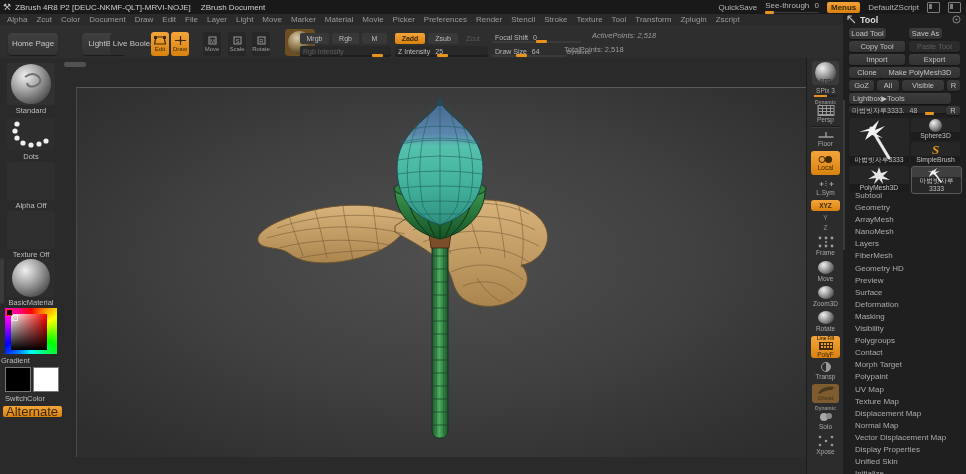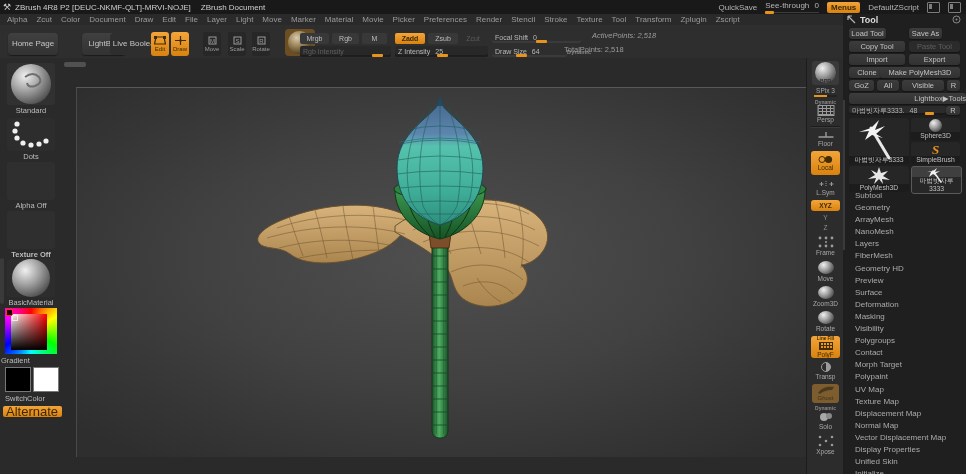--- a/index.html
+++ b/index.html
@@ -231,21 +231,21 @@
             <circle cx="39" cy="23" r="2.6"></circle>
           </g>
       </svg>
     </div>
     <div class="llabel" style="top:94px;">Dots</div>
 
     <div class="lthumb" style="top:104px;height:38px;background:#2f2f2f;"></div>
     <div class="llabel" style="top:143px;">Alpha Off</div>
 
     <div class="lthumb" style="top:153px;height:38px;background:#2f2f2f;"></div>
-    <div class="llabel" style="top:192px;font-weight:bold;">Texture Off</div>
+    <div class="llabel" style="top:192px;">Texture Off</div>
 
     <div class="lthumb" style="top:201px;height:38px;background:#2d2d2d;">
       <div class="sphere" style="position:absolute;left:5px;top:0px;width:38px;height:38px;"></div>
     </div>
     <div class="llabel" style="top:240px;">BasicMaterial</div>
 
     <div class="abs" style="left:5px;top:250px;width:52px;height:46px;background:conic-gradient(#f00,#ff0,#0f0,#0ff,#00f,#f0f,#f00);">
       <div class="abs" style="left:6px;top:6px;width:36px;height:36px;background:linear-gradient(to bottom, rgba(0,0,0,0), #000), linear-gradient(to right, #fff, #f00);"></div>
       <div class="abs" style="left:1px;top:1px;width:5px;height:5px;border:1px solid #ff2a2a;background:#1a0000;"></div>
       <div class="abs" style="left:7px;top:7px;width:4px;height:4px;border:1px solid #eee;"></div>
@@ -441,21 +441,21 @@
     <div class="tbtn" style="left:6px;top:27px;width:56px;">Copy Tool</div>
     <div class="tbtn dim" style="left:66px;top:27px;width:51px;">Paste Tool</div>
     <div class="tbtn" style="left:6px;top:40px;width:56px;">Import</div>
     <div class="tbtn" style="left:66px;top:40px;width:51px;">Export</div>
     <div class="tbtn" style="left:6px;top:53px;width:36px;">Clone</div>
     <div class="tbtn" style="left:37px;top:53px;width:80px;">Make PolyMesh3D</div>
     <div class="tbtn" style="left:6px;top:66px;width:25px;">GoZ</div>
     <div class="tbtn" style="left:34px;top:66px;width:22px;">All</div>
     <div class="tbtn" style="left:59px;top:66px;width:42px;">Visible</div>
     <div class="tbtn" style="left:104px;top:66px;width:13px;">R</div>
-    <div class="tbtn" style="left:6px;top:79px;width:117px;text-align:right;padding-left:4px;box-sizing:border-box;">Lightbox▶Tools</div>
+    <div class="tbtn" style="left:6px;top:79px;width:102px;text-align:left;padding-left:4px;box-sizing:border-box;">Lightbox▶Tools</div>
 
     <div class="tslider" style="left:6px;top:92px;width:94px;">
       <span>마법빗자루3333.</span>
       <span style="margin-left:3px;">48</span>
       <span class="handle" style="left:76px;"></span>
     </div>
     <div class="tbtn" style="left:103px;top:92px;width:14px;height:9px;line-height:9px;">R</div>
 
     <div class="thumb-cell" style="left:6px;top:104px;width:60px;height:46px;">
       <svg width="60" height="46" style="position:absolute;left:0;top:0;">

